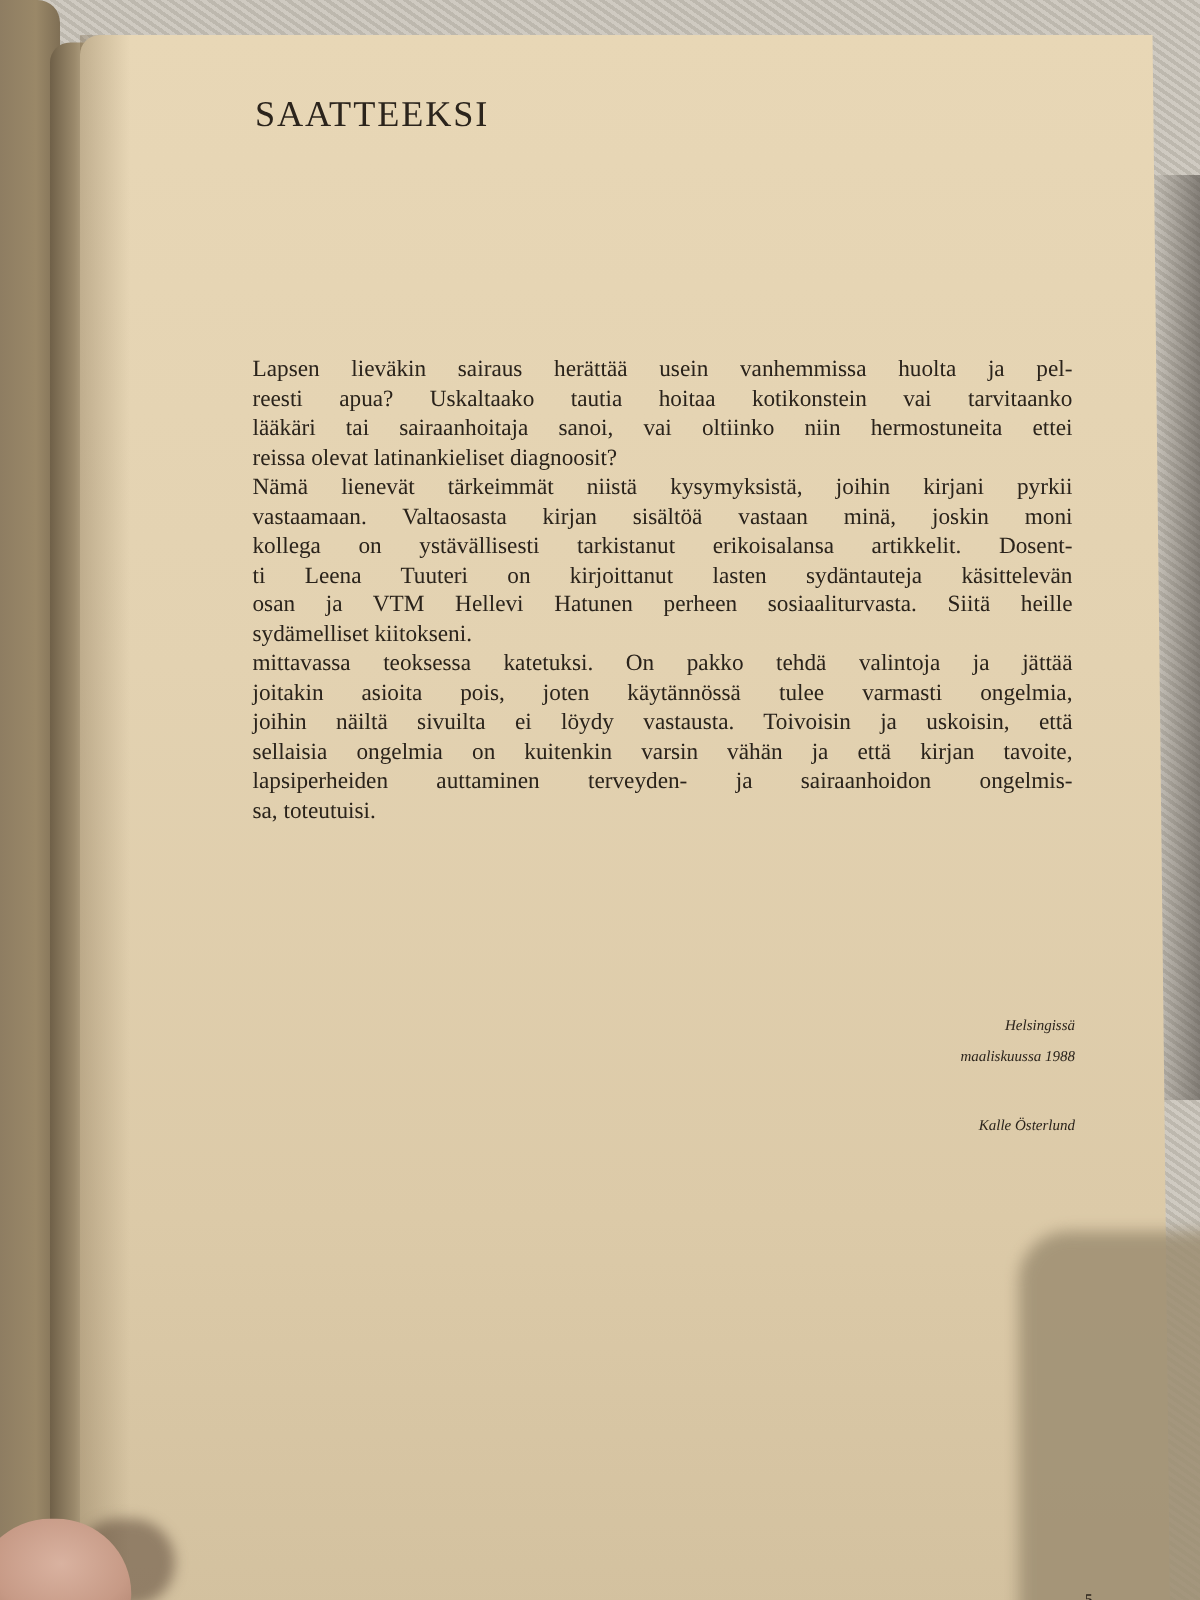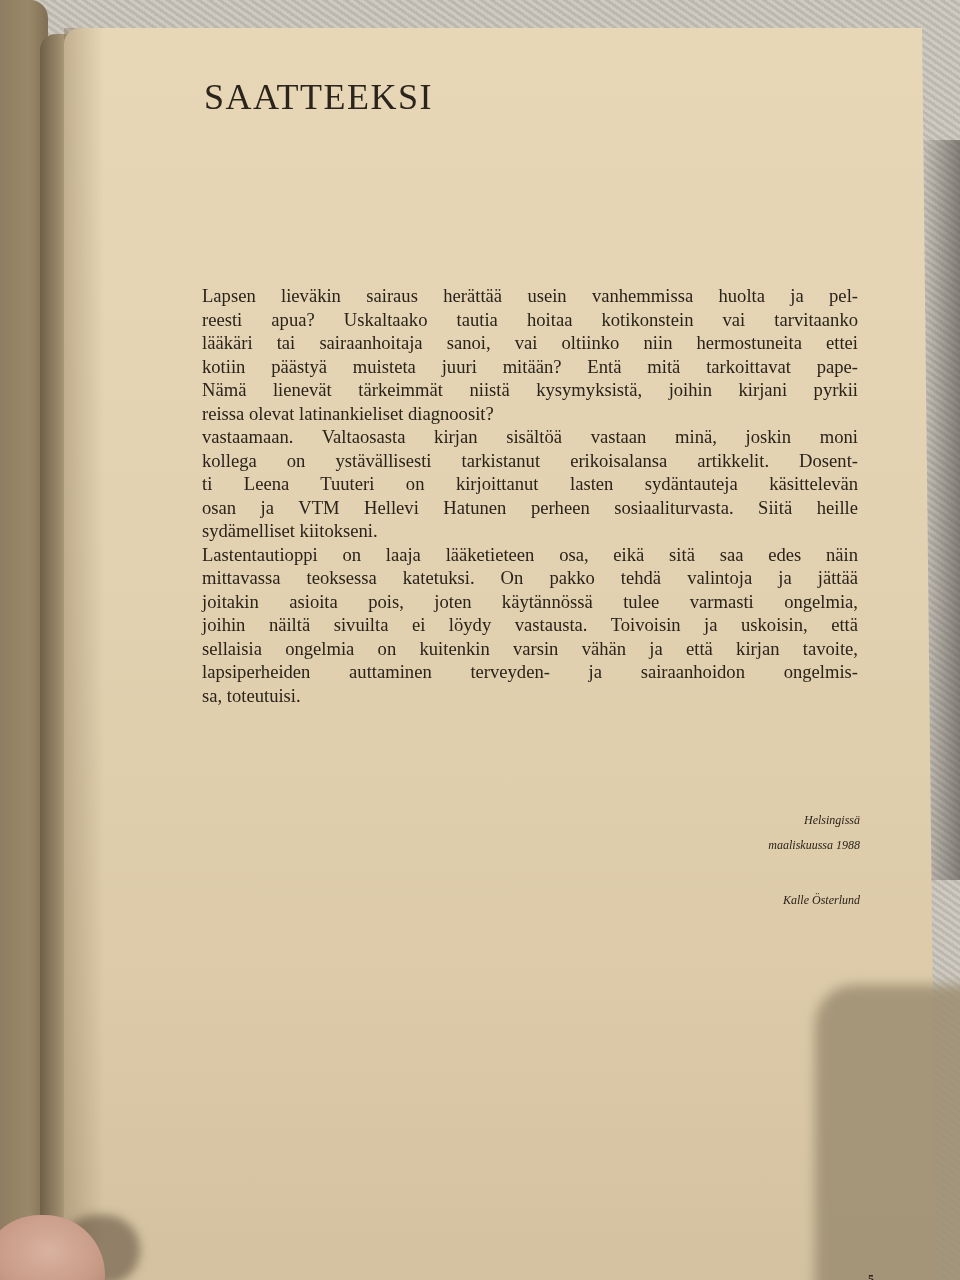--- a/index.html
+++ b/index.html
@@ -57,21 +57,21 @@
       border-radius: 60px 60px 30px 30px;
     }
     .thumb-shadow {
       position: absolute; left: 60px; top: 1215px; width: 80px; height: 70px;
       background: rgba(80,60,45,0.5);
       border-radius: 40px;
       filter: blur(5px);
     }
     .title {
       position: absolute; left: 204px; top: 76px;
-      font-size: 36px; letter-spacing: 1.5px; color: #2b241c;
+      font-size: 29px; letter-spacing: 1.5px; color: #2b241c;
       font-family: "Liberation Serif", "DejaVu Serif", serif;
       font-weight: 400;
     }
     .body-text {
       position: absolute; left: 202px; top: 284px; width: 660px;
       color: #2a231b;
       font-size: 18.6px;
       line-height: 23.5px;
     }
     .body-text .line {
@@ -101,31 +101,29 @@
 <div class="page"></div>
 <div class="page-shade-left"></div>
 <div class="shadow-blob"></div>
 
 <h1 class="title">SAATTEEKSI</h1>
 
 <div class="body-text">
   <span class="line">Lapsen lieväkin sairaus herättää usein vanhemmissa huolta ja pel-</span>
   <span class="line">reesti apua? Uskaltaako tautia hoitaa kotikonstein vai tarvitaanko</span>
   <span class="line">lääkäri tai sairaanhoitaja sanoi, vai oltiinko niin hermostuneita ettei</span>
-  <span class="line">kotiin päästyä muisteta juuri mitään? Entä mitä tarkoittavat pape-</span>
+  <span class="line last">reissa olevat latinankieliset diagnoosit?</span>
+
   <span class="line">Nämä lienevät tärkeimmät niistä kysymyksistä, joihin kirjani pyrkii</span>
-
-  <span class="line last">reissa olevat latinankieliset diagnoosit?</span>
   <span class="line">vastaamaan. Valtaosasta kirjan sisältöä vastaan minä, joskin moni</span>
   <span class="line">kollega on ystävällisesti tarkistanut erikoisalansa artikkelit. Dosent-</span>
   <span class="line">ti Leena Tuuteri on kirjoittanut lasten sydäntauteja käsittelevän</span>
   <span class="line">osan ja VTM Hellevi Hatunen perheen sosiaaliturvasta. Siitä heille</span>
   <span class="line last">sydämelliset kiitokseni.</span>
 
-  <span class="line">Lastentautioppi on laaja lääketieteen osa, eikä sitä saa edes näin</span>
   <span class="line">mittavassa teoksessa katetuksi. On pakko tehdä valintoja ja jättää</span>
   <span class="line">joitakin asioita pois, joten käytännössä tulee varmasti ongelmia,</span>
   <span class="line">joihin näiltä sivuilta ei löydy vastausta. Toivoisin ja uskoisin, että</span>
   <span class="line">sellaisia ongelmia on kuitenkin varsin vähän ja että kirjan tavoite,</span>
   <span class="line">lapsiperheiden auttaminen terveyden- ja sairaanhoidon ongelmis-</span>
   <span class="line last">sa, toteutuisi.</span>
 </div>
 
 <div class="sign">
   <span style="display:block">Helsingissä</span>

